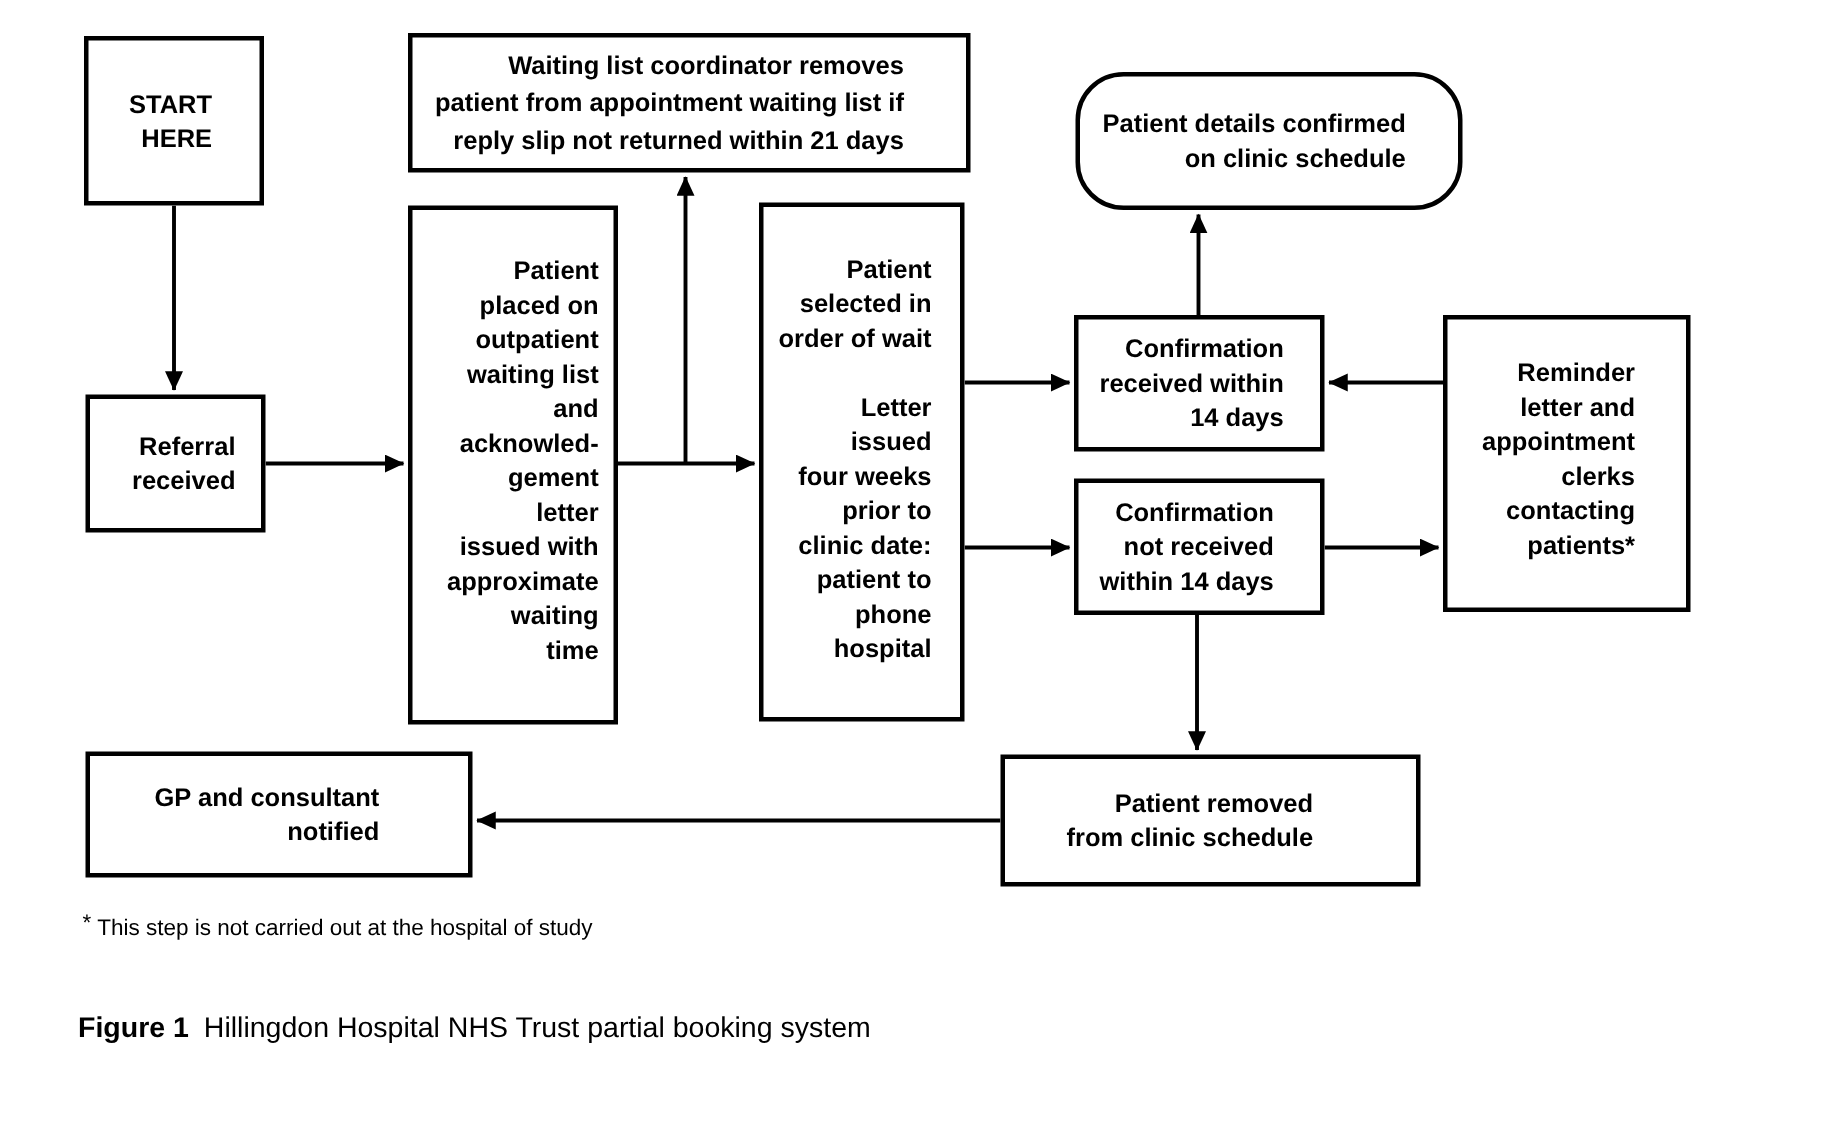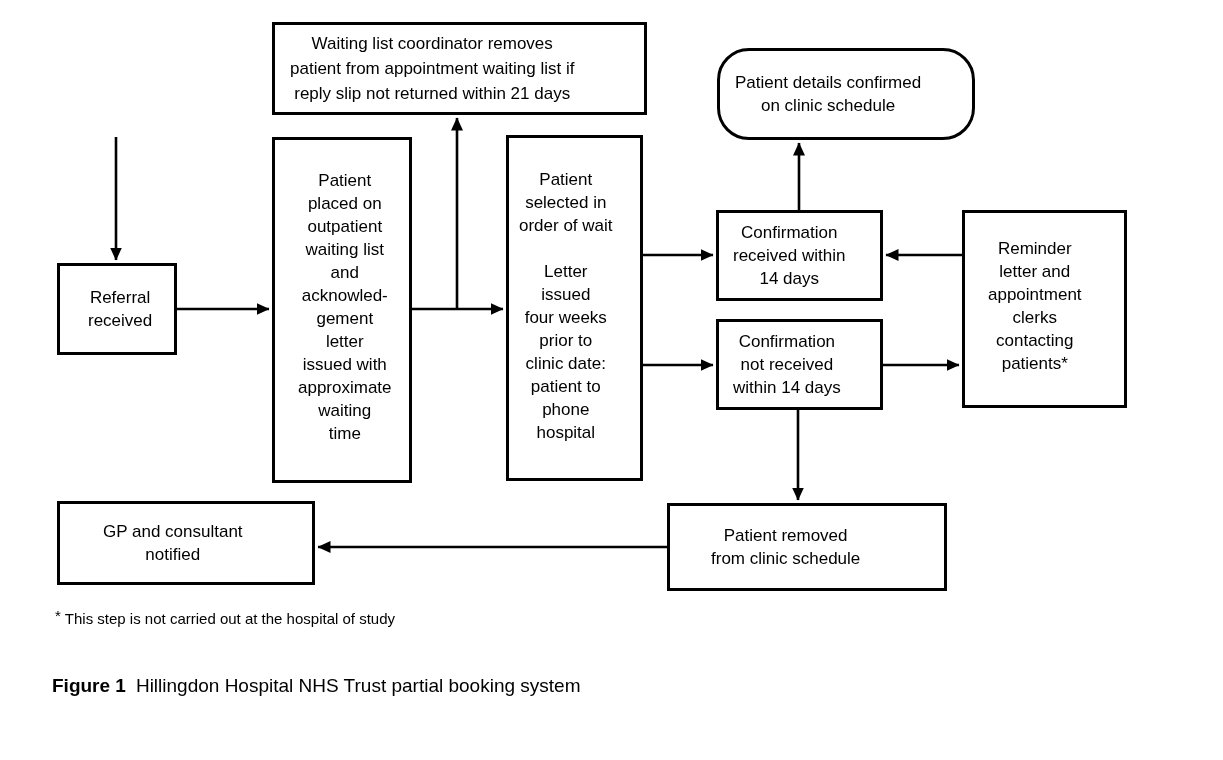--- a/index.html
+++ b/index.html
@@ -21,21 +21,22 @@
     box-sizing: border-box;
     border: 3px solid #000000;
     background: #ffffff;
     display: flex;
     align-items: center;
     font-size: 17px;
     line-height: 23px;
   }
   .node .txt {
     white-space: pre-line;
-    text-align: center;
+    text-align: right;
+    font-weight: bold;
   }
   .node.top-align {
     align-items: flex-start;
   }
 
   
   #n-start              { left: 56px;  top: 24px;  width: 120px; height: 113px; padding-left: 27px; }
   #n-coordinator        { left: 272px; top: 22px;  width: 375px; height: 93px;  padding-left: 15px; line-height: 25px; }
   #n-details-confirmed  { left: 717px; top: 48px;  width: 258px; height: 92px;  padding-left: 15px; border-radius: 32px; }
   #n-referral           { left: 57px;  top: 263px; width: 120px; height: 92px;  padding-left: 28px; }
@@ -104,20 +105,24 @@
     <line x1="799" y1="210" x2="799" y2="143" marker-end="url(#ah)"></line>
     <line x1="962" y1="255" x2="886" y2="255" marker-end="url(#ah)"></line>
     <line x1="883" y1="365" x2="959" y2="365" marker-end="url(#ah)"></line>
     <line x1="798" y1="410" x2="798" y2="500" marker-end="url(#ah)"></line>
     <line x1="667" y1="547" x2="318" y2="547" marker-end="url(#ah)"></line>
 
     <line class="cross-line" x1="964" y1="212" x2="1125" y2="406"></line>
     <line class="cross-line" x1="1125" y1="212" x2="964" y2="406"></line>
   </svg>
 
+  <div class="node" id="n-start">
+    <span class="txt">START
+HERE</span>
+  </div>
 
   <div class="node" id="n-coordinator">
     <span class="txt">Waiting list coordinator removes
 patient from appointment waiting list if
 reply slip not returned within 21 days</span>
   </div>
 
   <div class="node" id="n-details-confirmed">
     <span class="txt">Patient details confirmed
 on clinic schedule</span>

